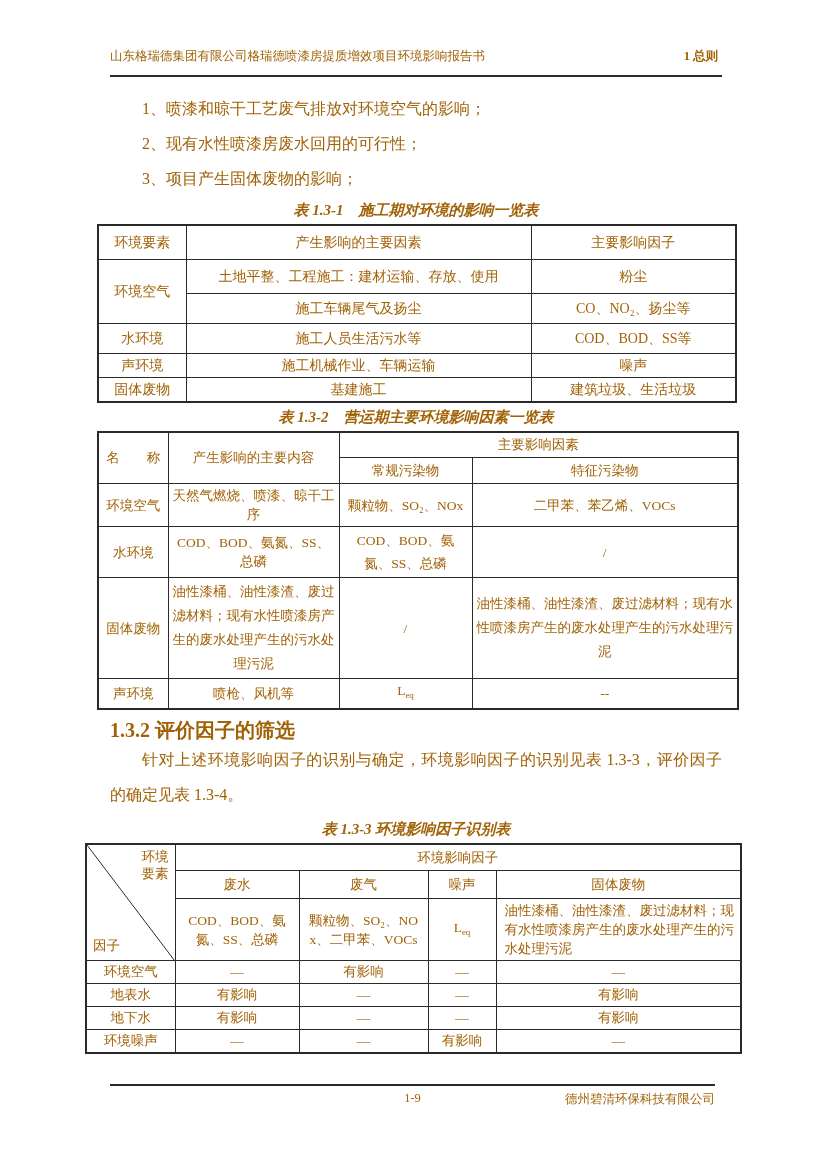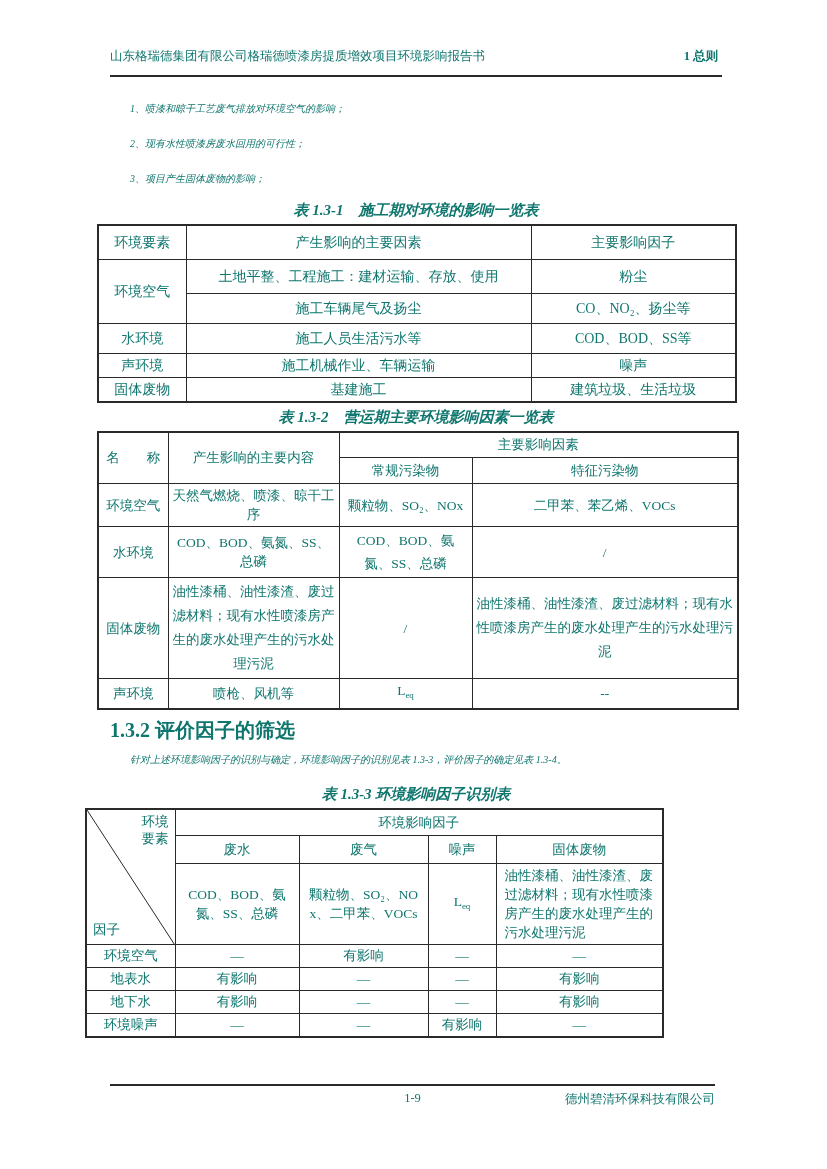--- a/index.html
+++ b/index.html
@@ -2,53 +2,53 @@
 <html><head>
 <meta charset="utf-8">
 <style>
   * { margin: 0; padding: 0; box-sizing: border-box; }
   html, body { background: #e8e8e8; }
   .page {
     position: relative;
     width: 827px; height: 1169px;
     margin: 0 auto;
     background: #ffffff;
-    color: #0f766e;
+    color: #a16207;
     font-family: "Liberation Serif", "DejaVu Serif", serif;
     padding: 48px 105px 0 110px;
     overflow: hidden;
   }
   
   .hdr {
     display: flex; justify-content: space-between; align-items: flex-end;
     font-size: 12.5px;
     border-bottom: 2px solid #2a2a2a;
     padding-bottom: 10px;
   }
   .hdr .right { font-weight: bold; padding-right: 4px; }
   
-  .bodytxt { font-size: 10px; line-height: 35px; text-indent: 2em; text-align: justify; font-style: italic; }
+  .bodytxt { font-size: 16px; line-height: 35px; text-indent: 2em; text-align: justify; }
   .caption {
     text-align: center; font-weight: bold; font-size: 15px;
     line-height: 22px; margin: 3px 0 3px 0; font-style: italic;
   }
   
   table { border-collapse: collapse; table-layout: fixed; background: #fff; }
   td {
     border: 1px solid #2a2a2a;
     text-align: center; vertical-align: middle;
     padding: 2px 4px;
     font-size: 13.5px; line-height: 19px;
     word-break: break-all;
   }
   table { border: 2px solid #2a2a2a; }
   .t1 { width: 640px; margin-left: -13px; }
   .t1 td { font-size: 14px; margin-left: 31px; }
   .t2 { width: 642px; margin-left: -13px; }
-  .t3 { width: 579px; margin-left: -25px; border-radius: 19px; }
+  .t3 { width: 657px; margin-left: -25px; border-radius: 19px; }
   .h34 td { height: 34px; }
   .h30 td { height: 30px; }
   .h26 td { height: 26px; }
   .h23 td { height: 23px; }
   .h22 td { height: 22px; line-height: 18px; }
   sub { font-size: 9px; vertical-align: -3px; }
   
   .diag { position: relative; padding: 0; }
   .diag svg { position: absolute; left: 0; top: 0; width: 100%; height: 100%; display: block; }
   .diag .top-lbl { position: absolute; top: 3px; right: 6px; text-align: center; line-height: 17px; }

